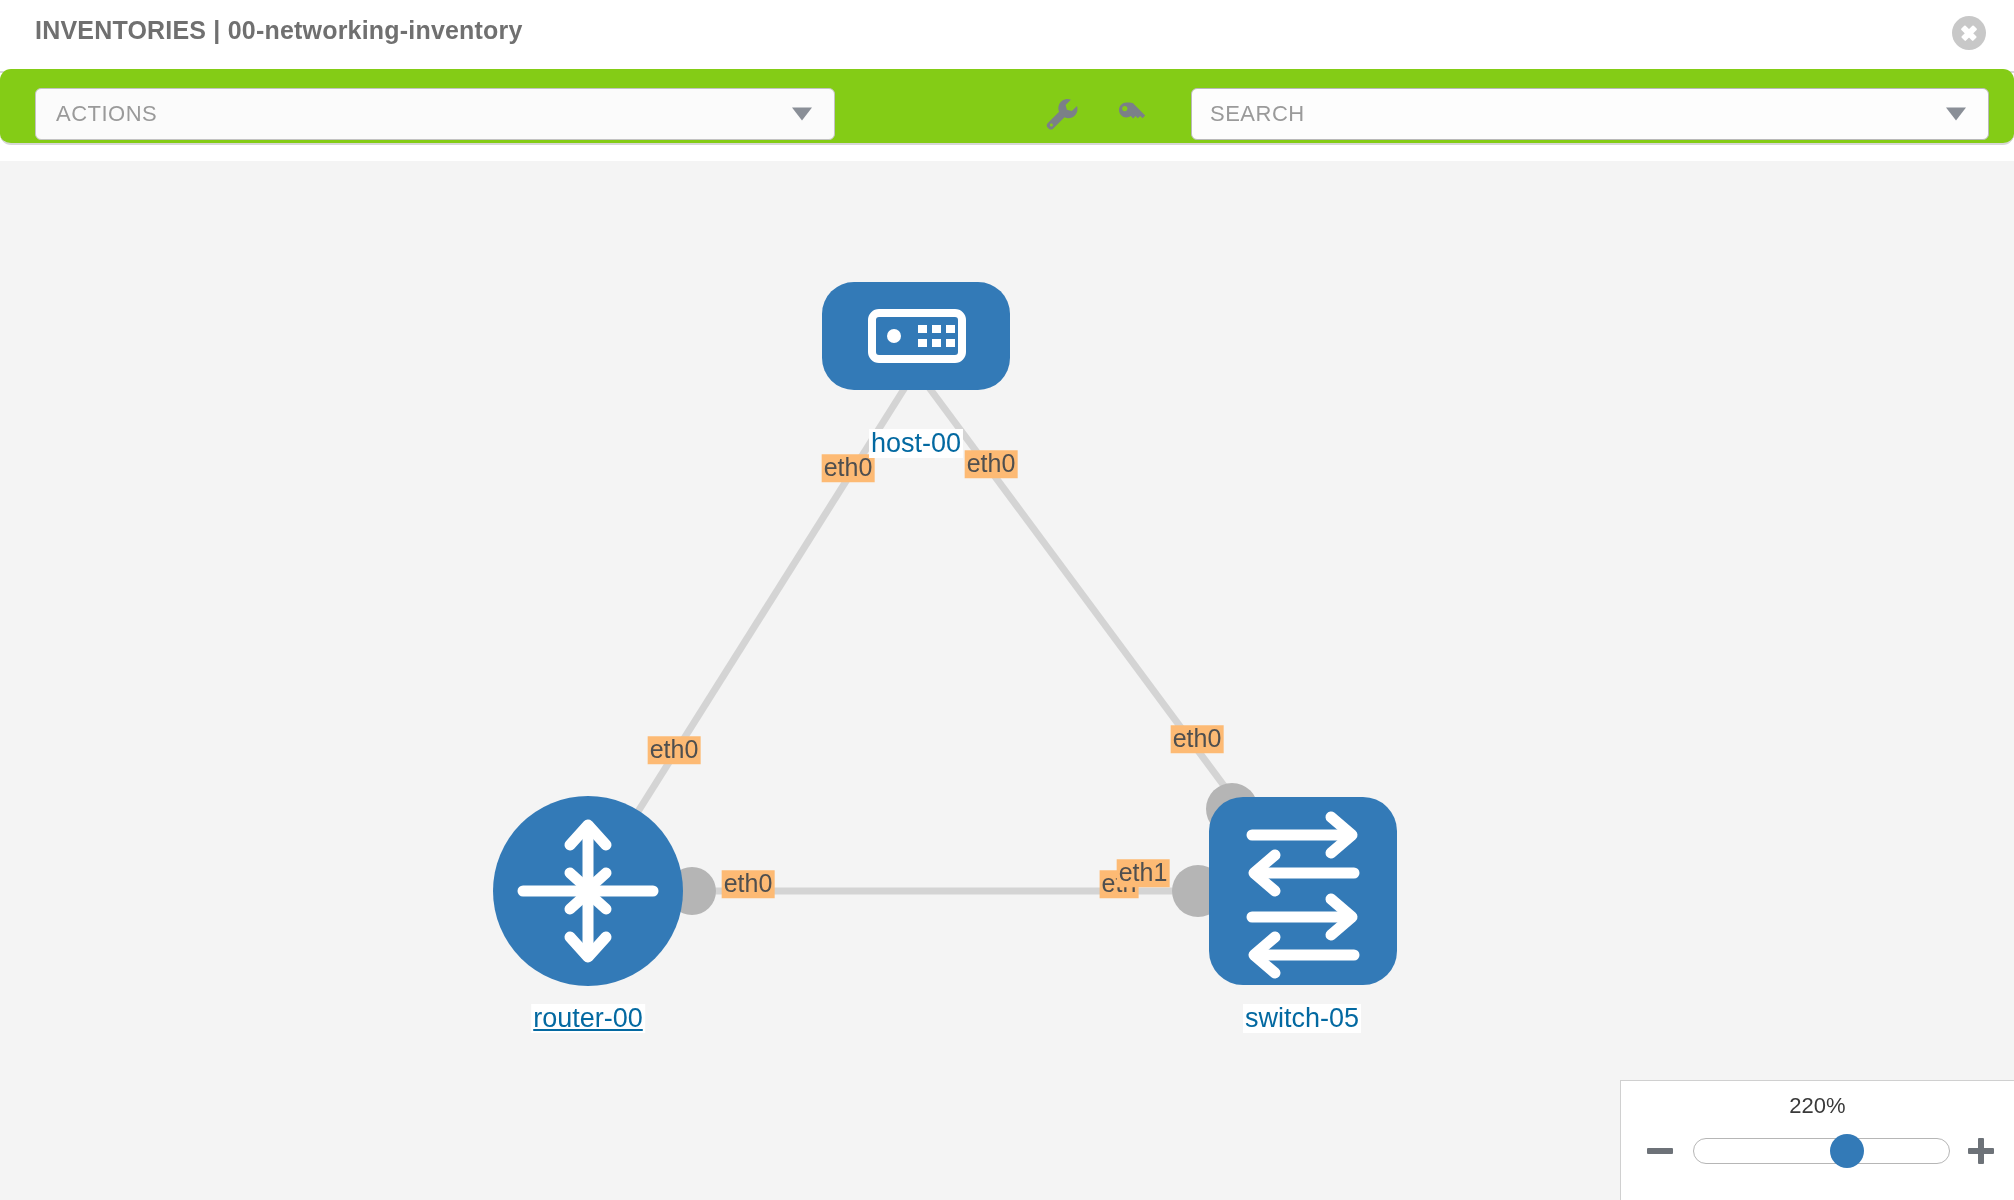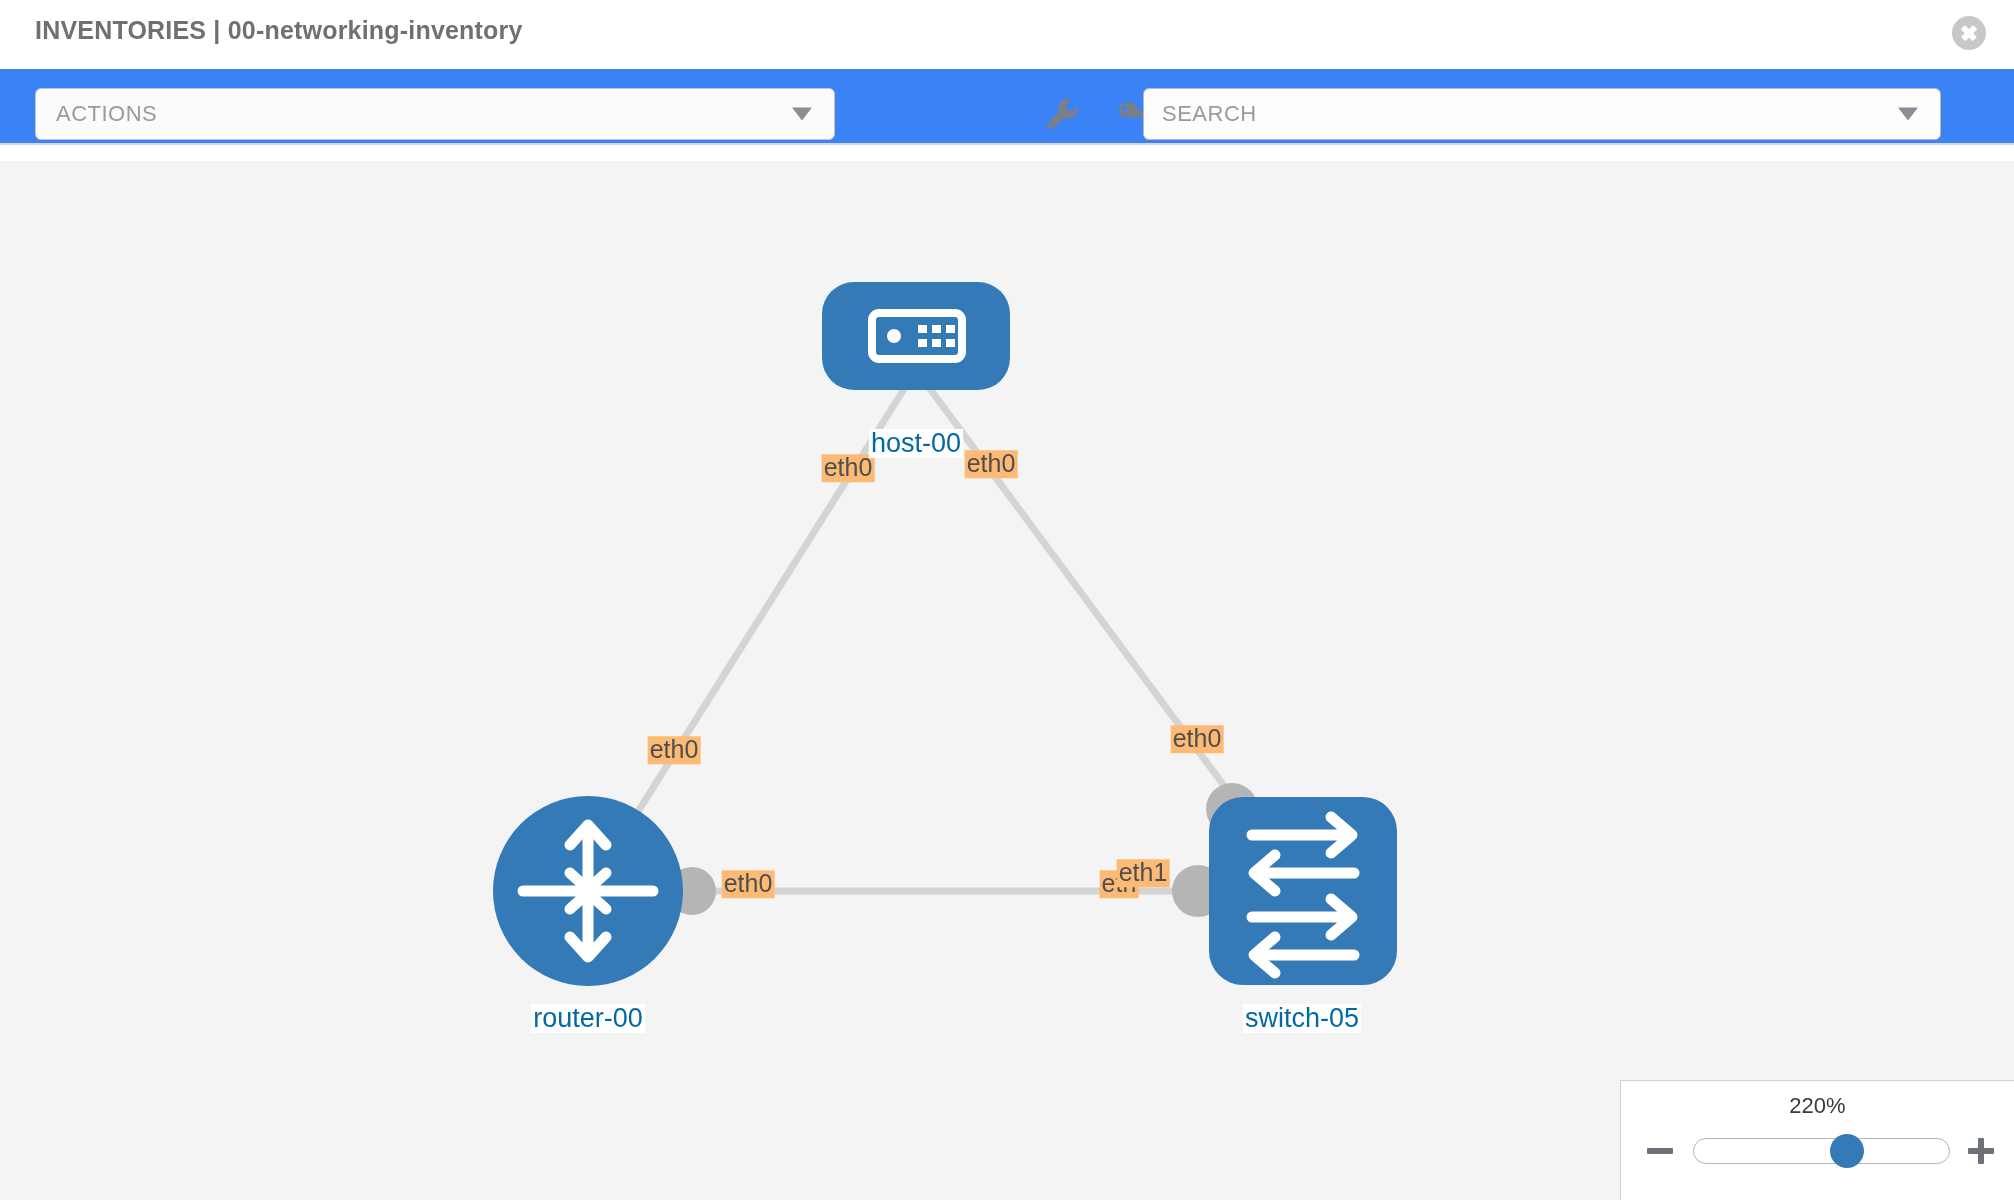--- a/index.html
+++ b/index.html
@@ -62,22 +62,23 @@
   }
   .close-btn::before { transform: translate(-50%,-50%) rotate(45deg); }
   .close-btn::after  { transform: translate(-50%,-50%) rotate(-45deg); }
 
   
   .toolbar {
     position: absolute;
     top: 69px; left: 0;
     width: 2014px;
     height: 76px;
-    background: #3b82f6;
+    background: #84cc16;
     border-bottom: 2px solid #d7d7d7;
+    border-radius: 11px;
   }
 
   .actions-select {
     position: absolute;
     left: 35px;
     top: 19px;
     width: 800px;
     height: 52px;
     background: #fbfbfb;
     border: 1.5px solid #c3c3c3;
@@ -111,21 +112,21 @@
     width: 52px;
     height: 52px;
     cursor: pointer;
   }
   .tool-icon svg { position: absolute; left: 6px; top: 6px; }
   .icon-wrench { left: 1035px; }
   .icon-key    { left: 1105px; }
 
   .search-box {
     position: absolute;
-    left: 1143px;
+    left: 1191px;
     top: 19px;
     width: 798px;
     height: 52px;
     background: #fdfdfd;
     border: 1.5px solid #b9b9b9;
     border-radius: 6px;
     cursor: text;
   }
   .search-box .label {
     position: absolute;
@@ -373,21 +374,21 @@
     <div class="edge-label" style="left:1197px; top:578px;">eth0</div>
 
     <div class="edge-label" style="left:748px; top:723px;">eth0</div>
 
     <div class="edge-label" style="left:1119px; top:723px; z-index:1;">eth</div>
 
     <div class="edge-label" style="left:1143px; top:712px; z-index:2;">eth1</div>
 
     <div class="node-label" style="left:916px; top:268px;">host-00</div>
 
-    <div class="node-label" style="left:588px; top:843px;">router-00</div>
+    <div class="node-label" style="left:588px; top:843px;text-decoration:underline;">router-00</div>
 
     <div class="node-label" style="left:1302px; top:843px;">switch-05</div>
 
     <div class="zoom-panel">
       <div class="zoom-value">220%</div>
       <div class="zoom-row">
         <div class="zoom-minus"></div>
         <div class="zoom-track">
           <div class="zoom-thumb" style="left: calc(60% - 17px); transform: translateY(-50%);"></div>
         </div>

